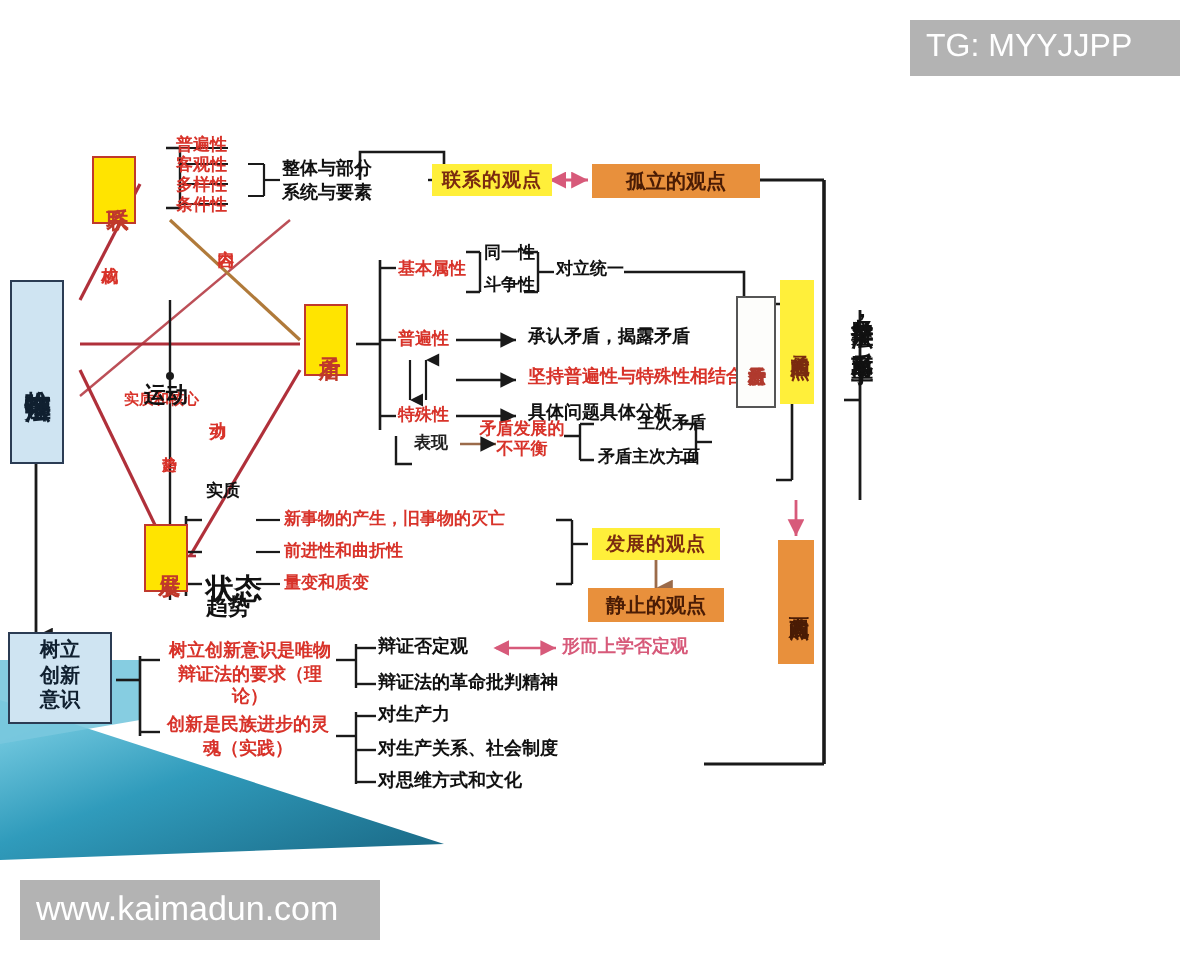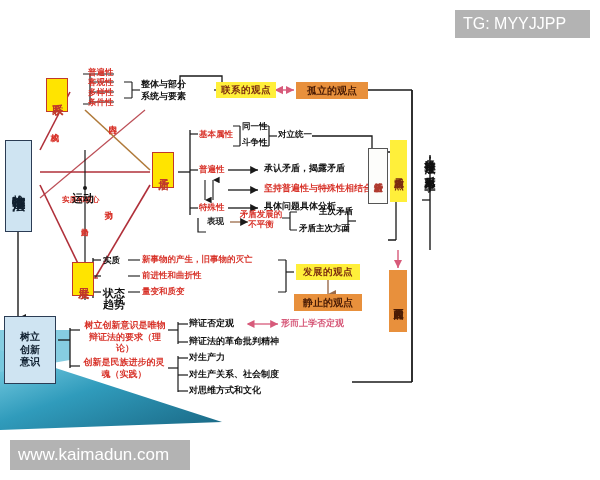--- a/index.html
+++ b/index.html
@@ -231,43 +231,43 @@
   <div class="txt t-black" style="left:299px;top:207px;font-size:8.5px;margin-left:20px;">主次矛盾</div>
   <div class="txt t-black" style="left:299px;top:224px;font-size:8.5px;">矛盾主次方面</div>
 
   <div class="node boxlabel vert" style="left:368px;top:148px;width:20px;height:56px;font-size:9px;">矛盾分析法</div>
 
   <div class="txt t-black" style="left:72px;top:192px;font-size:11px;">运动</div>
   <div class="txt t-red vtxt" style="left:80px;top:222px;font-size:7.5px;">趋势</div>
 
   <div class="node yellowbox vert" style="left:72px;top:262px;width:22px;height:34px;font-size:11px;">发展</div>
 
-  <div class="txt t-black" style="left:103px;top:256px;font-size:8.5px;">实质</div>
+  <div class="txt t-black" style="left:103px;top:241px;font-size:8.5px;">实质</div>
   <div class="txt t-red" style="left:142px;top:255px;font-size:8.5px;">新事物的产生，旧事物的灭亡</div>
   <div class="txt t-black" style="left:103px;top:286px;font-size:11px;margin-top:12px;">趋势</div>
   <div class="txt t-red" style="left:142px;top:271px;font-size:8.5px;">前进性和曲折性</div>
-  <div class="txt t-black" style="left:103px;top:287px;font-size:11px;">状态</div>
+  <div class="txt t-black" style="left:103px;top:287px;font-size:14px;">状态</div>
   <div class="txt t-red" style="left:142px;top:287px;font-size:8.5px;">量变和质变</div>
 
-  <div class="node bluebox" style="left:4px;top:316px;width:52px;height:68px;font-size:10px;padding:2px;line-height:1.25;">
+  <div class="node bluebox" style="left:4px;top:316px;width:52px;height:46px;font-size:10px;padding:2px;line-height:1.25;">
     <span style="display:block;width:26px;">树立创新意识</span>
   </div>
 
   <div class="txt t-red" style="left:82px;top:320px;font-size:9px;width:86px;white-space:normal;text-align:center;line-height:1.3;">树立创新意识是唯物辩证法的要求（理论）</div>
   <div class="txt t-black" style="left:189px;top:319px;font-size:9px;">辩证否定观</div>
   <div class="txt t-black" style="left:189px;top:337px;font-size:9px;">辩证法的革命批判精神</div>
   <div class="txt t-pink" style="left:281px;top:319px;font-size:9px;">形而上学否定观</div>
 
   <div class="txt t-red" style="left:80px;top:357px;font-size:9px;width:88px;white-space:normal;text-align:center;line-height:1.3;">创新是民族进步的灵魂（实践）</div>
   <div class="txt t-black" style="left:189px;top:353px;font-size:9px;">对生产力</div>
   <div class="txt t-black" style="left:189px;top:370px;font-size:9px;">对生产关系、社会制度</div>
   <div class="txt t-black" style="left:189px;top:386px;font-size:9px;">对思维方式和文化</div>
 
   <div class="node chip-yellow" style="left:216px;top:82px;width:60px;height:16px;font-size:9.5px;">联系的观点</div>
-  <div class="node chip-orange" style="left:296px;top:82px;width:72px;height:17px;font-size:10px;">孤立的观点</div>
+  <div class="node chip-orange" style="left:296px;top:82px;width:84px;height:17px;font-size:10px;">孤立的观点</div>
 
   <div class="node chip-yellow" style="left:296px;top:264px;width:64px;height:16px;font-size:9.5px;">发展的观点</div>
   <div class="node chip-orange" style="left:294px;top:294px;width:68px;height:17px;font-size:10px;">静止的观点</div>
 
   <div class="node chip-yellow vert" style="left:390px;top:140px;width:17px;height:62px;font-size:9.5px;">矛盾的观点</div>
   <div class="node chip-orange vert" style="left:389px;top:270px;width:18px;height:62px;font-size:10px;">片面的观点</div>
 
   <div class="txt t-black vtxt" style="left:424px;top:150px;font-size:11px;letter-spacing:1px;">坚持辩证法，反对形而上学</div>
 
   <div class="wm" style="left:455px;top:10px;width:135px;height:28px;font-size:16px;">TG: MYYJJPP</div>

